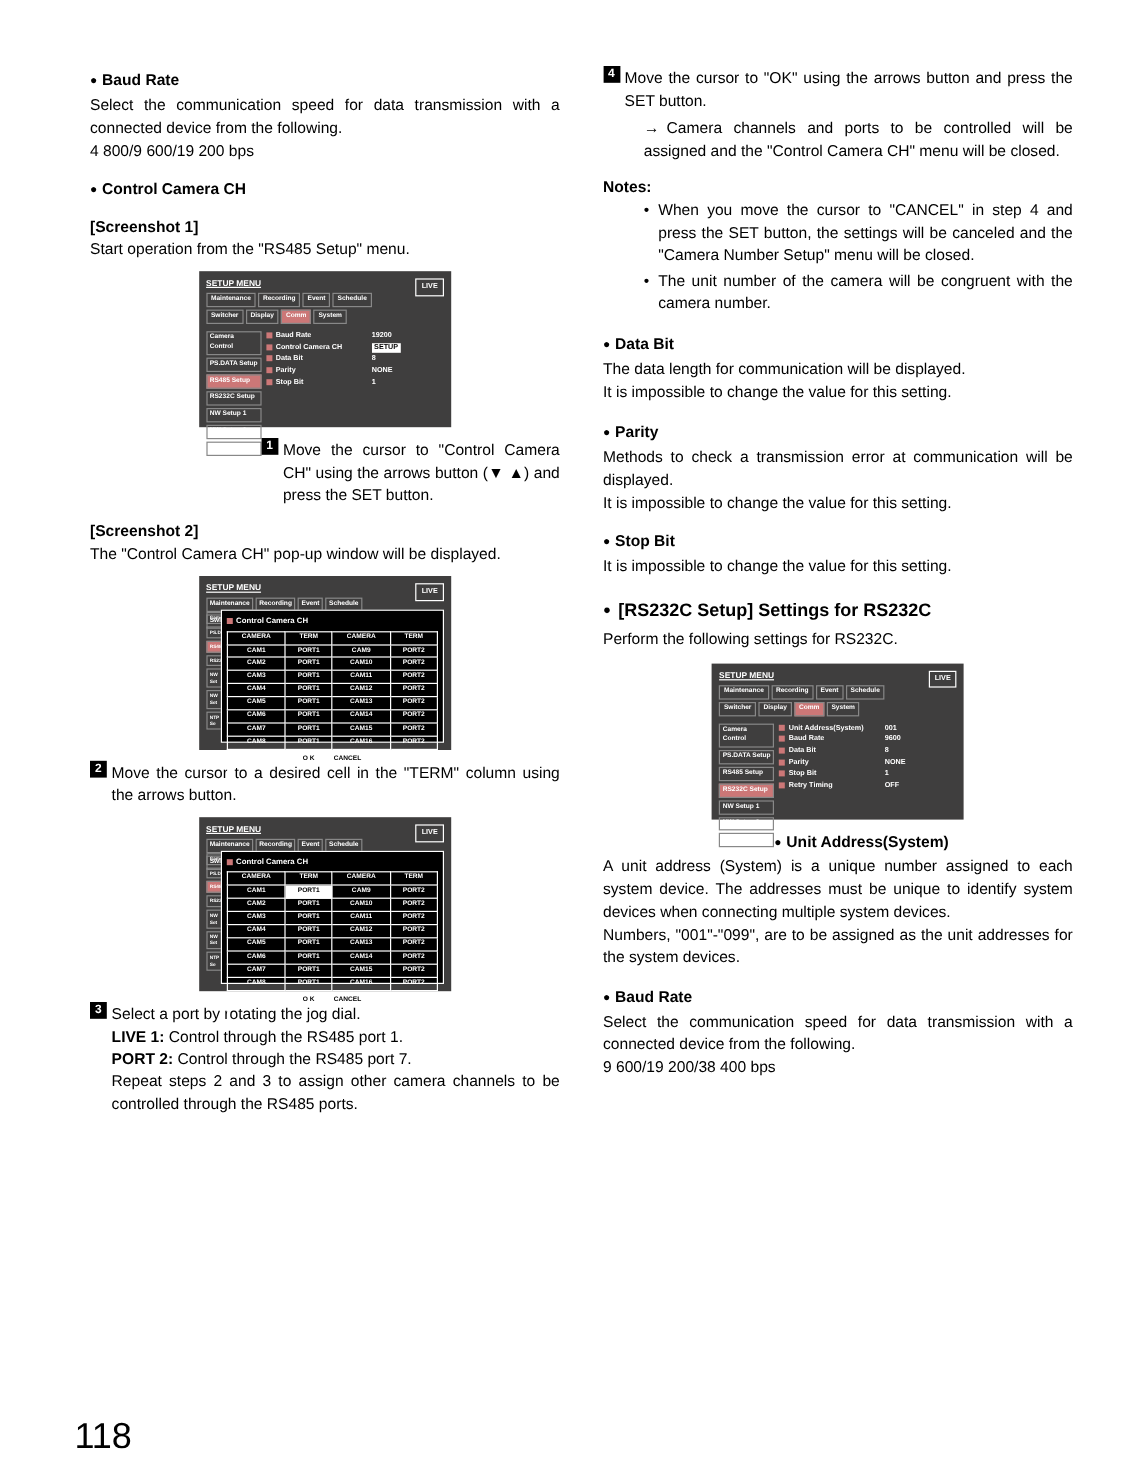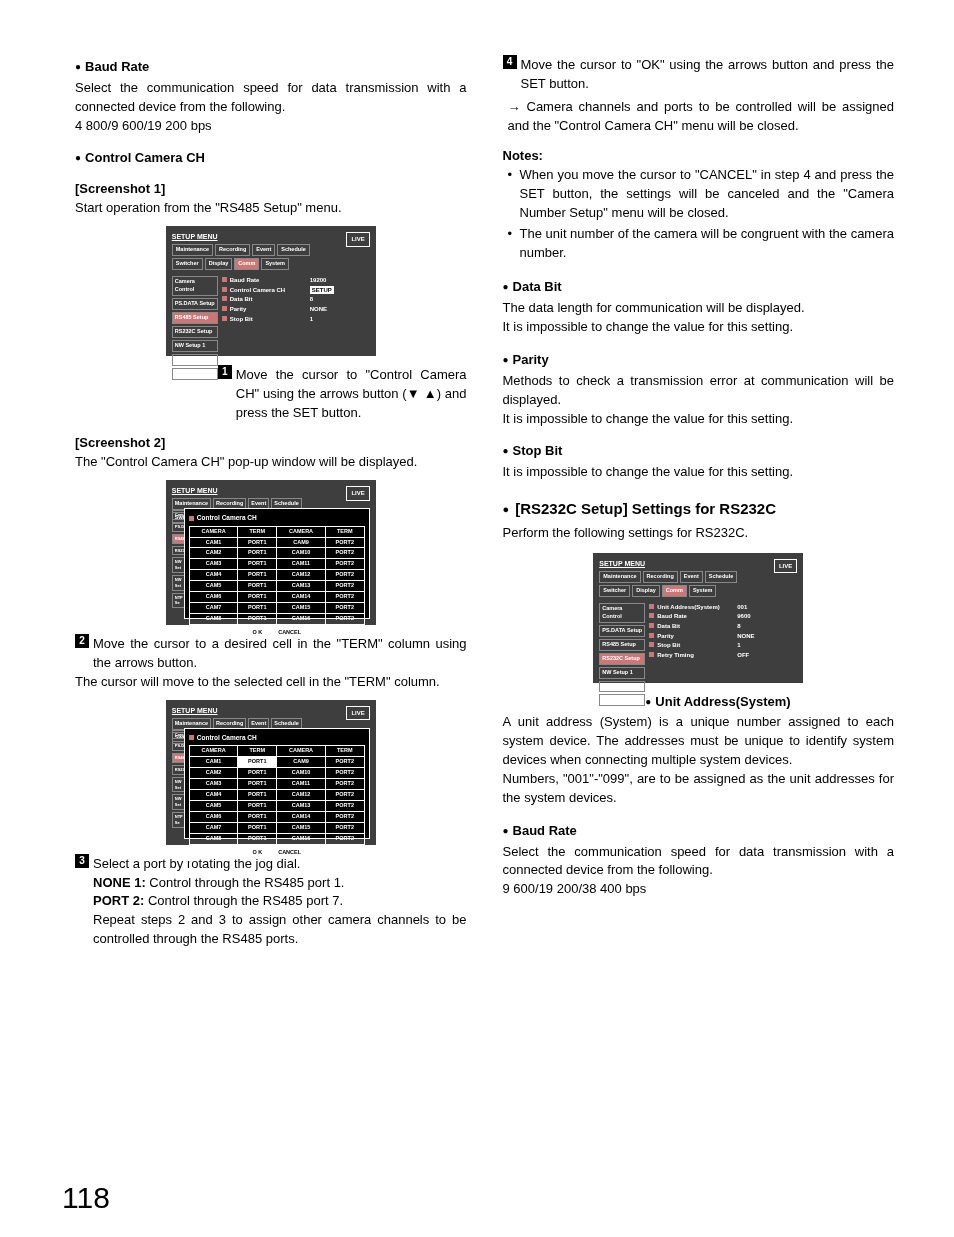--- a/index.html
+++ b/index.html
@@ -23,21 +23,21 @@
   .para { text-align: justify; }
   .bold { font-weight: 700; }
   .smlabel { font-weight: 700; font-size: 13px; margin-top: 12px; }
   .numbox {
     display: inline-block; width: 14px; height: 14px; background: #000;
     color: #fff; font-size: 10px; font-weight: 700; text-align: center;
     line-height: 14px; margin-right: 4px; position: relative; top: -1px;
   }
   .step { display: flex; margin-top: 6px; }
   .step .body { flex: 1; text-align: justify; }
-  .indent { margin-left: 5px; text-align: justify; }
+  .indent { margin-left: 34px; text-align: justify; }
   .arrow::before { content: "→"; margin-right: 6px; }
   .bul-row { display:flex; margin-bottom:2px;}
   .bul-row .b { width:12px; flex-shrink:0;}
   .bul-row .t { flex:1; text-align:justify;}
   .pg { position: absolute; left: 62px; bottom: 18px; font-size: 30px; font-weight: 400;}
 
   
   .shot {
     width: 210px; background: #3f3e3e; color: #fff; font-size: 6px;
     margin: 8px auto 10px; padding: 6px; font-family: Arial, sans-serif;
@@ -240,21 +240,20 @@
         <div class="okc"><span>O K</span><span>CANCEL</span></div>
         <div class="caret">▮</div>
       </div>
     </div>
 
     <div class="step">
       <span class="numbox">2</span>
       <div class="body">Move the cursor to a desired cell in the "TERM" column using the arrows button.</div>
     </div>
 
-    <div class="para">The cursor will move to the selected cell in the "TERM" column.</div>
 
     <div class="shot" style="height:145px">
       <span class="shot-title">SETUP MENU</span>
       <span class="live">LIVE</span>
       <div class="tabs">
           <span class="tab tight">Maintenance</span>
           <span class="tab tight">Recording</span>
           <span class="tab tight">Event</span>
           <span class="tab tight">Schedule</span>
         </div>
@@ -335,21 +334,21 @@
           </table>
         <div class="okc"><span>O K</span><span>CANCEL</span></div>
         <div class="caret">▮</div>
       </div>
     </div>
 
     <div class="step">
       <span class="numbox">3</span>
       <div class="body">
         <div>Select a port by rotating the jog dial.</div>
-        <div><span class="bold">NONE 1:</span><span> Control through the RS485 port 1.</span></div>
+        <div><span class="bold">LIVE 1:</span><span> Control through the RS485 port 1.</span></div>
         <div><span class="bold">PORT 2:</span><span> Control through the RS485 port 7.</span></div>
         <div class="para">Repeat steps 2 and 3 to assign other camera channels to be controlled through the RS485 ports.</div>
       </div>
     </div>
   </div>
 
   <div class="col">
     <div class="step">
       <span class="numbox">4</span>
       <div class="body">Move the cursor to "OK" using the arrows button and press the SET button.</div>

